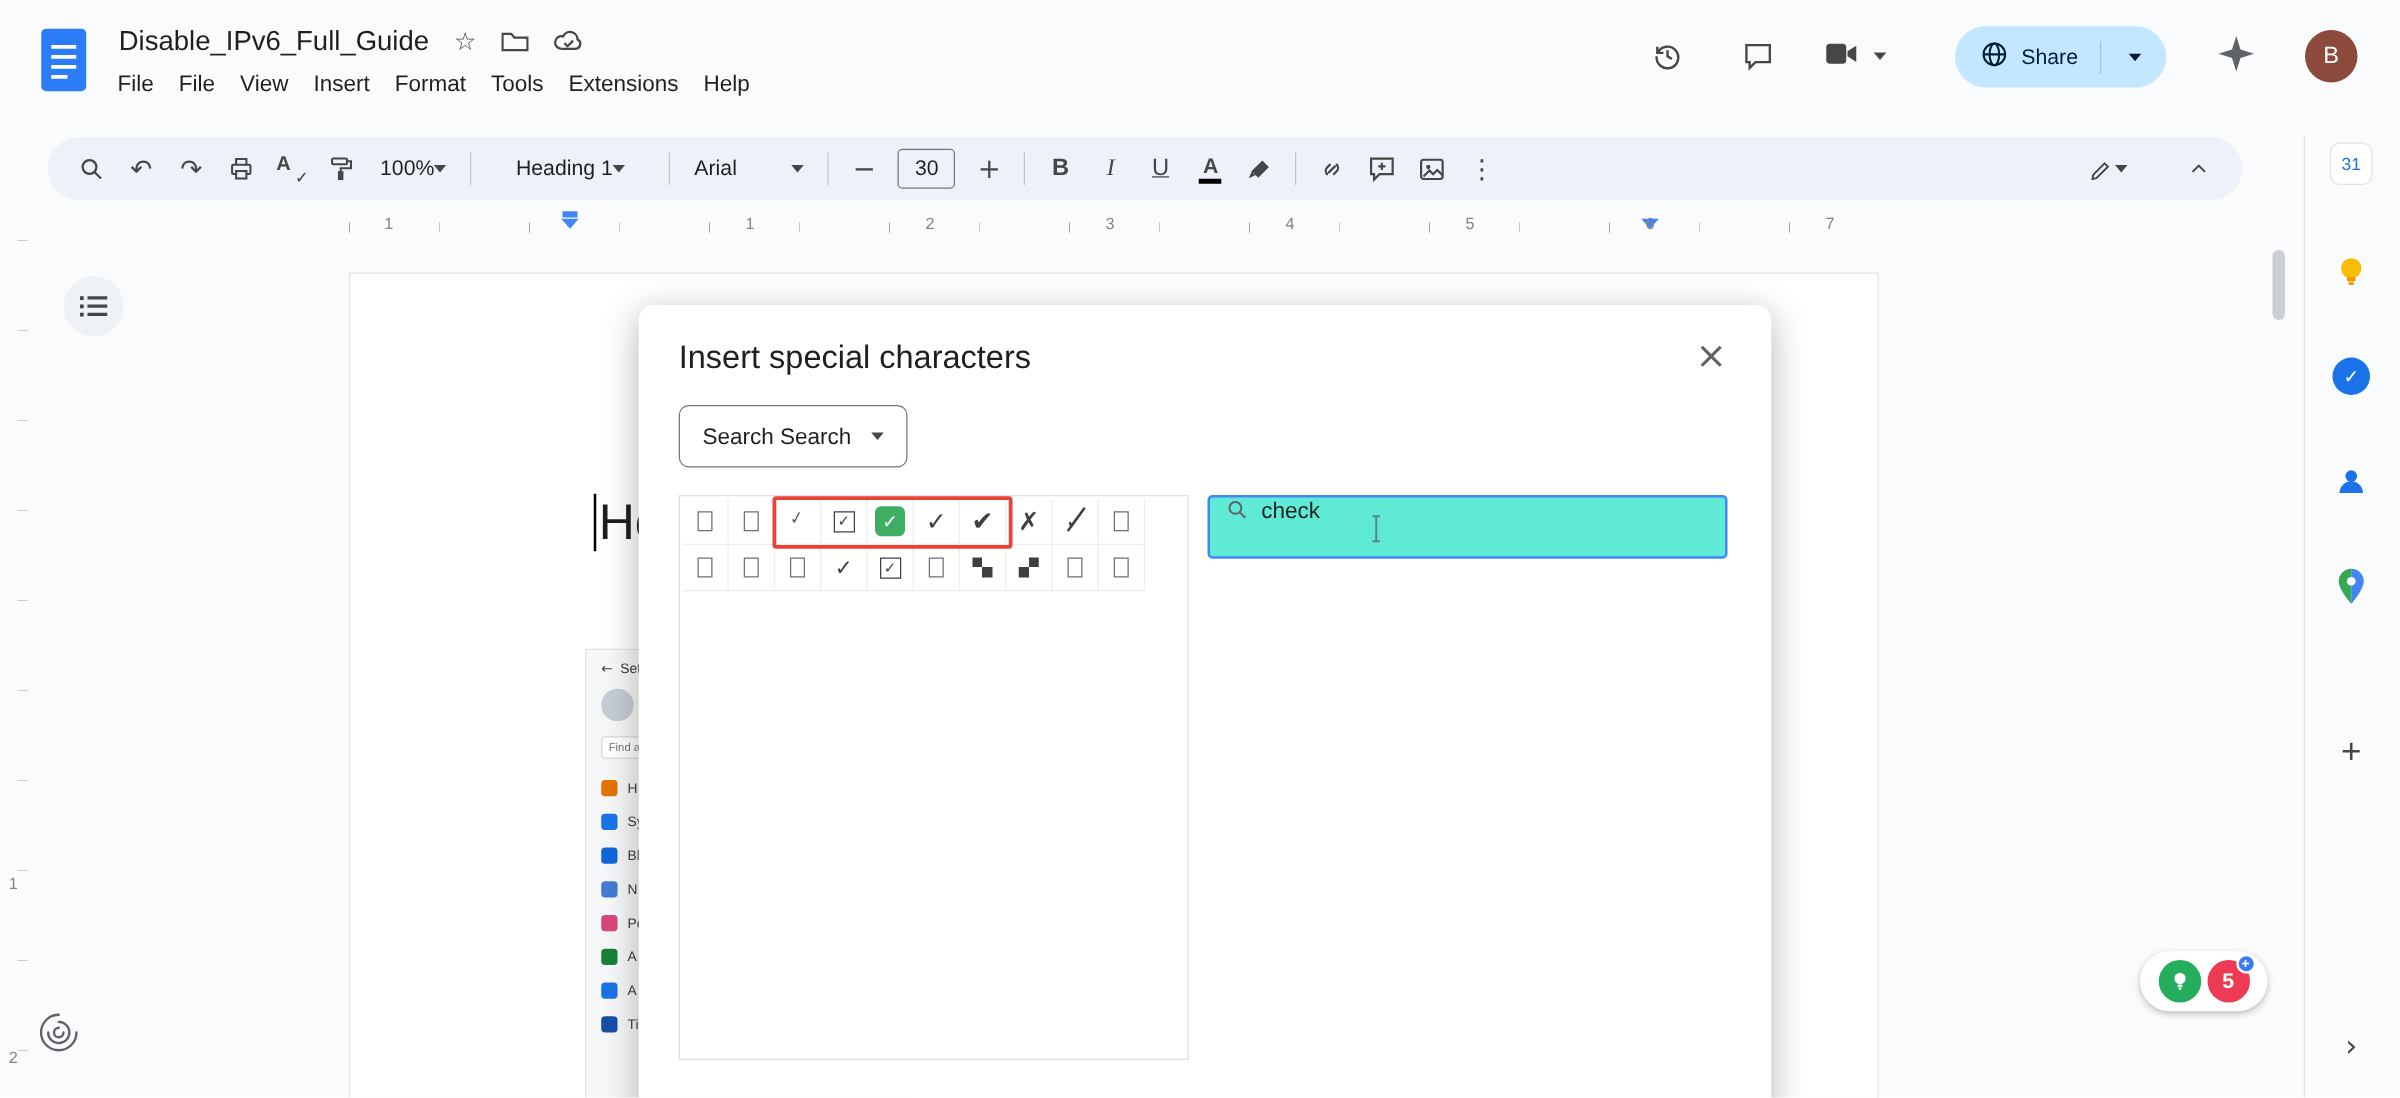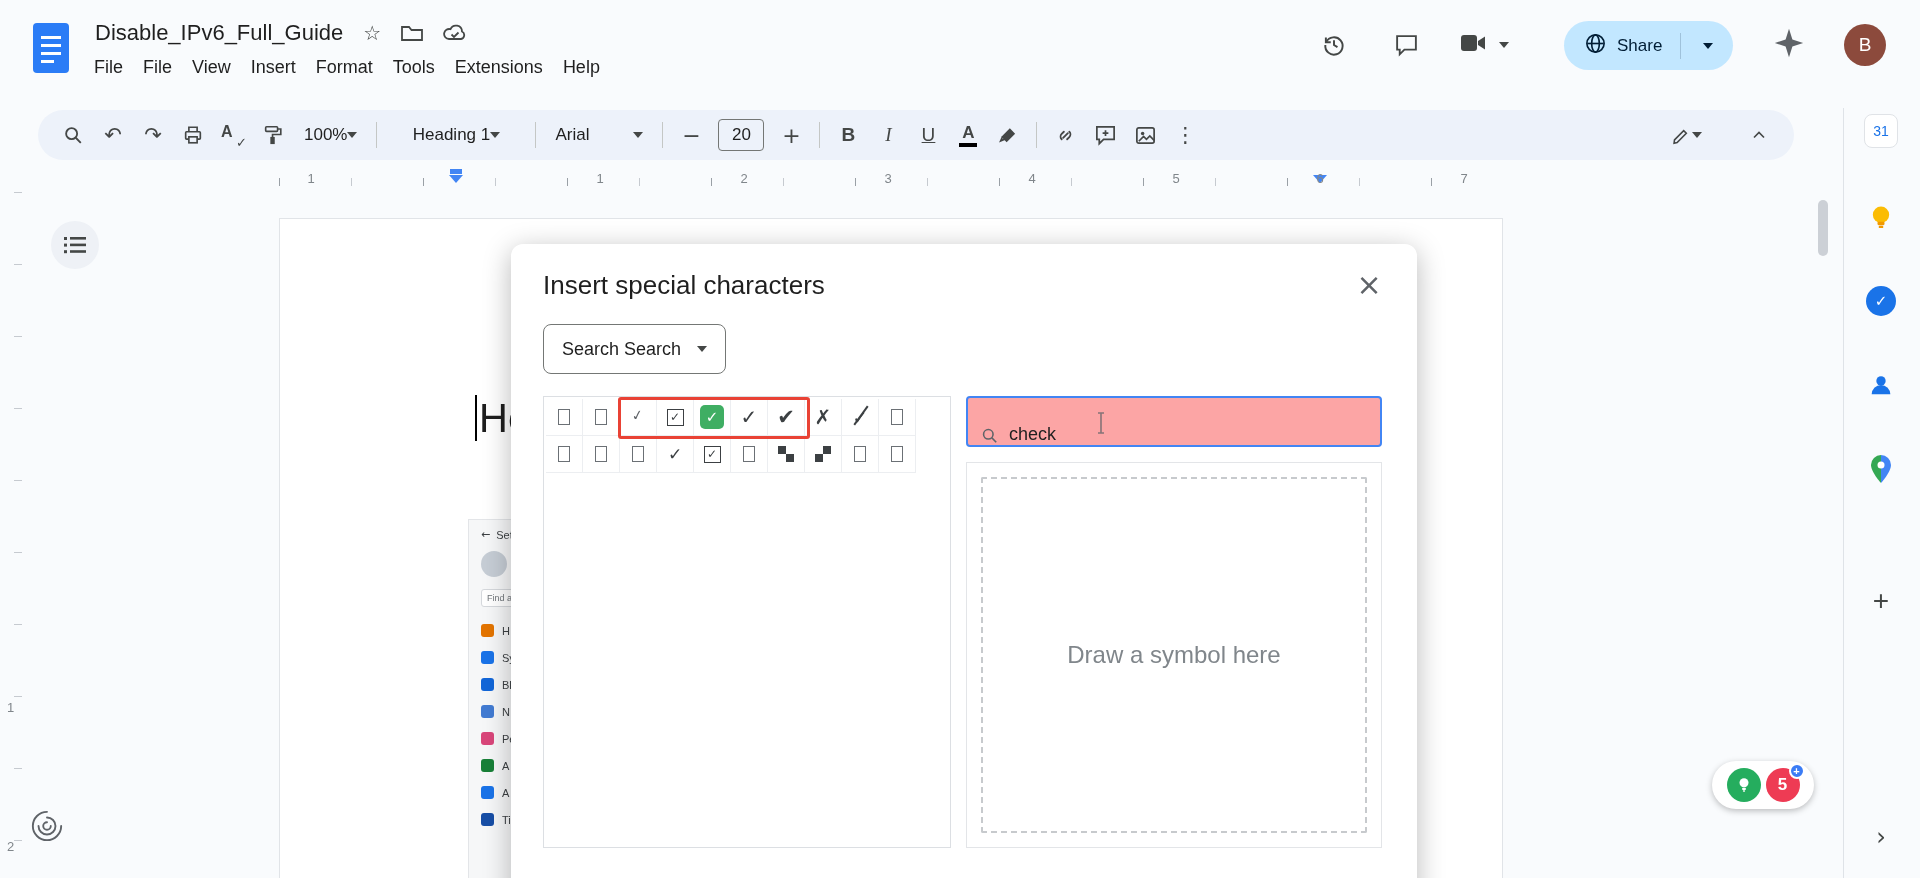--- a/index.html
+++ b/index.html
@@ -88,21 +88,21 @@
   .ch.thin{font-size:17px;font-weight:300}
   .tofu{width:12px;height:16px;border:1px solid #6b7075}
   .greenbox{width:24px;height:24px;border-radius:5px;background:var(--green-check);color:#fff;font-size:15px;font-weight:700;display:flex;align-items:center;justify-content:center;font-family:"DejaVu Sans",sans-serif}
   .boxcheck{width:17px;height:17px;border:1.5px solid #3c4043;display:flex;align-items:center;justify-content:center;font-size:12px;color:#3c4043;font-family:"DejaVu Sans",sans-serif}
   .diag{width:16px;height:16px}
   .d1{background:conic-gradient(transparent 0 25%,#3c4043 25% 50%,transparent 50% 75%,#3c4043 75%)}
   .d2{background:conic-gradient(#3c4043 0 25%,transparent 25% 50%,#3c4043 50% 75%,transparent 75%)}
   .cslash{position:relative;font-size:18px;color:#3c4043;font-family:"DejaVu Sans",sans-serif}
   .cslash::after{content:"";position:absolute;left:8px;top:-3px;width:2px;height:23px;background:#3c4043;transform:rotate(36deg)}
   .red-box{position:absolute;left:72px;top:-2px;width:192px;height:42px;border:3px solid var(--red-highlight);border-radius:3px;pointer-events:none;z-index:2}
-  .search-box{position:absolute;left:455px;top:152px;width:416px;height:51px;border:2px solid var(--marker-blue);border-radius:4px;display:flex;align-items:flex-end;padding:0 12px;gap:10px;background:#fca5a5}
+  .search-box{position:absolute;left:455px;top:152px;width:416px;height:51px;border:2px solid var(--marker-blue);border-radius:4px;display:flex;align-items:flex-start;padding:0 12px;gap:10px;background:#5eead4}
   .search-input{border:none;outline:none;font-size:18px;color:#1f1f1f;flex:1;font-family:inherit;background:transparent}
   .ibeam{position:absolute;left:127px;top:13px;opacity:.75}
   .draw-panel{position:absolute;left:455px;top:218px;width:416px;height:386px;border:1px solid #e3e5e8;display:flex;align-items:center;justify-content:center}
   .draw-dashed{position:absolute;inset:14px;border:2px dashed #c7cacd;border-radius:2px}
   .draw-text{font-size:24px;color:#80868b;z-index:1}
 
   
   .panel-divider{position:absolute;left:1843px;top:108px;bottom:0;width:1px;background:#dfe3e8}
   .side-ic{position:absolute;left:1862px;width:38px;height:38px;display:flex;align-items:center;justify-content:center}
   .cal-icon{position:absolute;left:1864px;top:114px;width:34px;height:34px;border-radius:8px;background:#fff;border:1px solid #e0e3e7;display:flex;align-items:center;justify-content:center}
@@ -242,21 +242,21 @@
     <span>Heading 1</span>
     <span class="caret-down"></span>
   </span>
   <span class="tb-divider"></span>
   <span class="tb-text" style="min-width:108px;justify-content:space-between">
     <span>Arial</span>
     <span class="caret-down"></span>
   </span>
   <span class="tb-divider"></span>
   <span class="tb glyph" style="font-size:22px">−</span>
-  <span class="size-box">20</span>
+  <span class="size-box">30</span>
   <span class="tb glyph" style="font-size:22px">+</span>
   <span class="tb-divider"></span>
   <span class="tb bi b-label">B</span>
   <span class="tb bi i-label">I</span>
   <span class="tb bi u-label">U</span>
   <span class="tb">
     <span class="color-a">
         <span>A</span>
         <span class="color-bar"></span>
       </span>
@@ -475,24 +475,20 @@
         <path d="M15 15 L20.5 20.5"></path>
     </svg>
     <input class="search-input" value="check" style="">
     <span class="ibeam">
       <svg width="12" height="24" viewBox="0 0 12 24" fill="none" stroke="#5f6368" stroke-width="1.6">
         <path d="M3 2 h6 M6 2 v20 M3 22 h6"></path>
       </svg>
     </span>
   </div>
 
-  <div class="draw-panel">
-    <div class="draw-dashed"></div>
-    <div class="draw-text">Draw a symbol here</div>
-  </div>
 </div>
 
 <div class="panel-divider"></div>
 <div class="scroll-thumb"></div>
 
 <div class="cal-icon">
   <span class="cal-num">31</span>
 </div>
 <div class="side-ic" style="top:198px">
   <svg width="28" height="28" viewBox="0 0 24 24">

